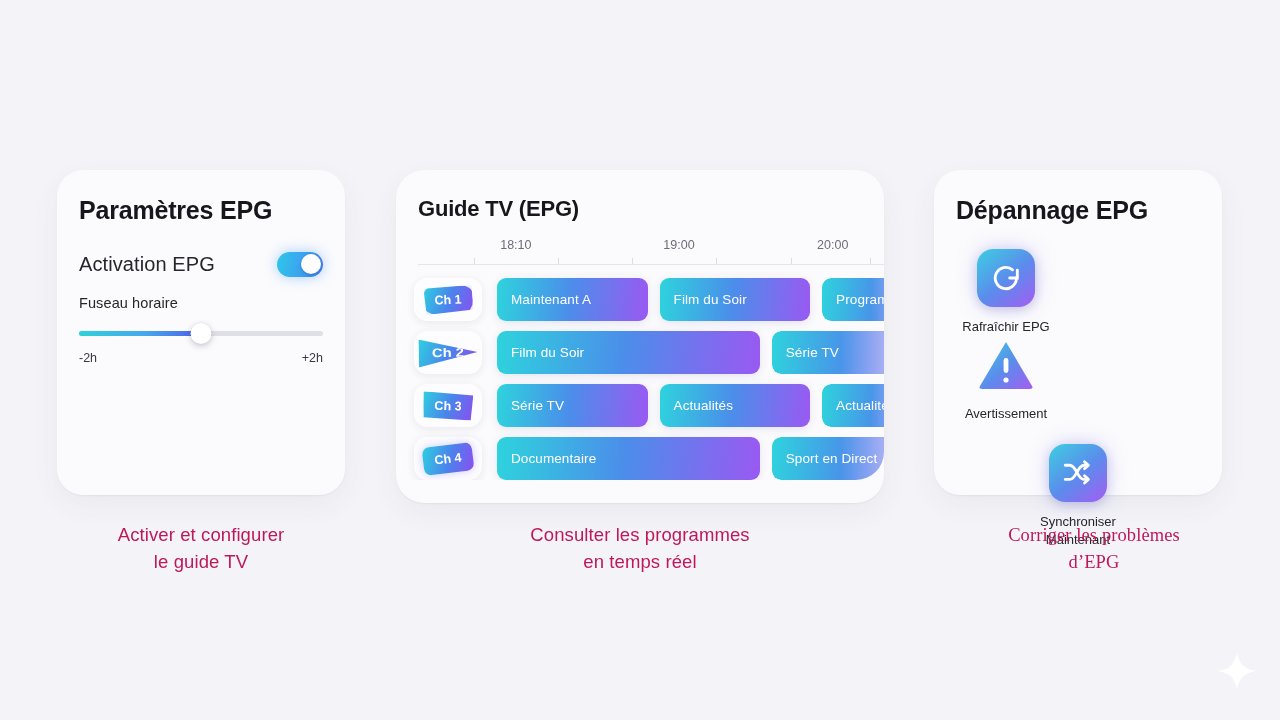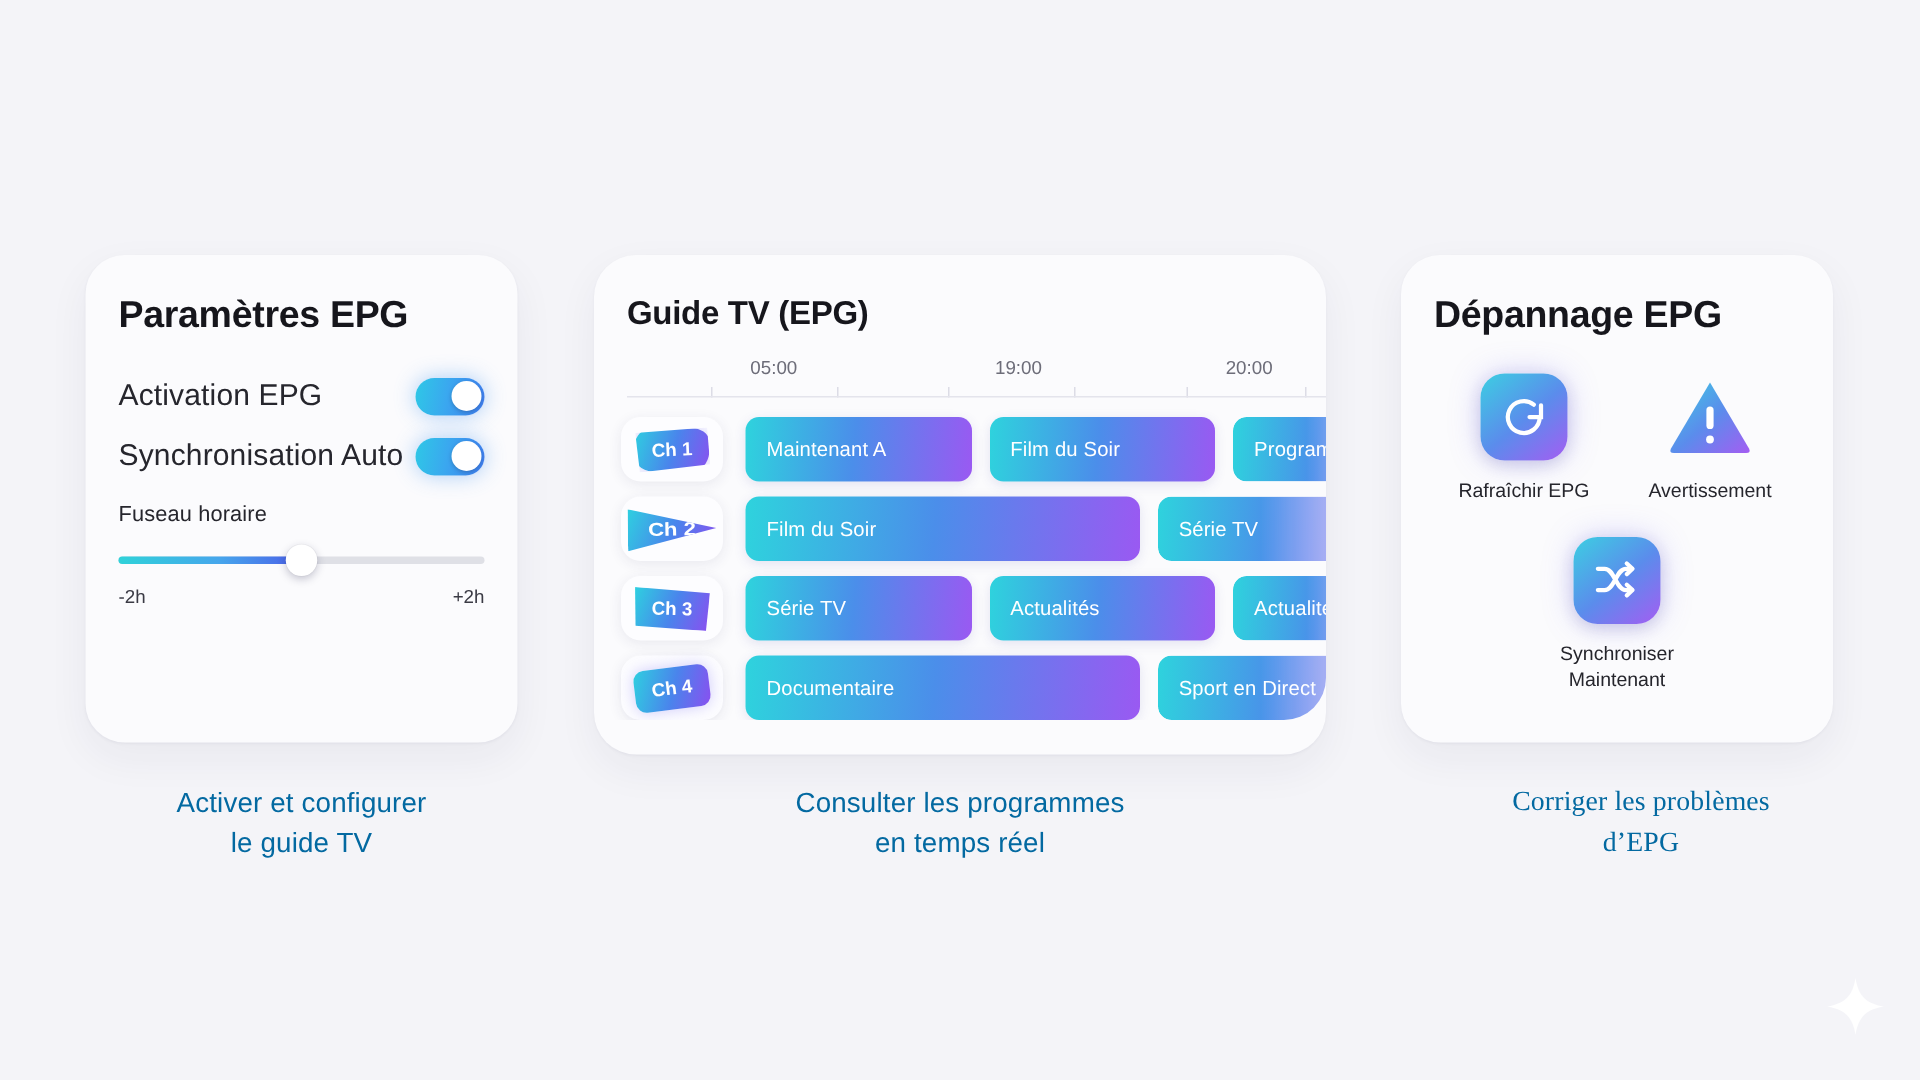--- a/index.html
+++ b/index.html
@@ -233,20 +233,21 @@
     box-shadow: none;
   }
 
   
   .tools-grid {
     margin-top: 24px;
     display: flex;
     flex-wrap: wrap;
     justify-content: center;
     gap: 0px 24px;
+    flex-direction: column;
   }
   .tool {
     width: 100px;
     display: flex;
     flex-direction: column;
     align-items: center;
   }
   .tool.full { width: 100%; margin-top: 22px; }
   .tool-icon {
     width: 58px; height: 58px;
@@ -271,21 +272,21 @@
     white-space: pre-line;
   }
 
   
   .caption {
     position: absolute;
     top: 522px;
     text-align: center;
     font-size: 18.5px;
     line-height: 1.45;
-    color: #0369a1;
+    color: #be185d;
     white-space: pre-line;
     letter-spacing: .1px;
   }
   .cap-left  { left: 57px;  width: 288px; }
   .cap-mid   { left: 396px; width: 488px; }
   .cap-right { left: 950px; width: 288px; font-family: Liberation Serif, serif; }
 
   
   .sparkle {
     position: absolute;
@@ -304,26 +305,20 @@
 
       <div class="panel-title">Paramètres EPG</div>
 
       <div class="setting-row first">
         <span class="setting-label">Activation EPG</span>
         <span class="toggle">
           <span class="knob"></span>
         </span>
       </div>
 
-      <div class="setting-row second">
-        <span class="setting-label">Synchronisation Auto</span>
-        <span class="toggle">
-          <span class="knob"></span>
-        </span>
-      </div>
 
       <div class="slider-group">
         <div class="slider-title">Fuseau horaire</div>
         <div class="slider">
           <div class="slider-track"></div>
           <div class="slider-fill" id="fill-0" style="width: 50%;"></div>
           <div class="slider-thumb" id="thumb-0" style="left: 50%;"></div>
         </div>
         <div class="slider-scale">
           <span>-2h</span>
@@ -335,21 +330,21 @@
     </div>
   </div>
 
   <div class="col col-mid">
     <div class="panel panel-mid">
 
       <div class="panel-title">Guide TV (EPG)</div>
 
       <div class="epg-clip">
         <div class="timeline" id="timeline">
-            <span class="time-label" style="left: 21%;">05:00</span>
+            <span class="time-label" style="left: 21%;">18:10</span>
             <span class="time-label" style="left: 56%; text-align: center;">19:00</span>
             <span class="time-label" style="left: 89%;">20:00</span>
             <span class="tick" style="left: 12%;"></span>
             <span class="tick" style="left: 30%;"></span>
             <span class="tick" style="left: 46%;"></span>
             <span class="tick" style="left: 64%;"></span>
             <span class="tick" style="left: 80%;"></span>
             <span class="tick" style="left: 97%;"></span>
           </div>
         <div class="timeline-rule"></div>

